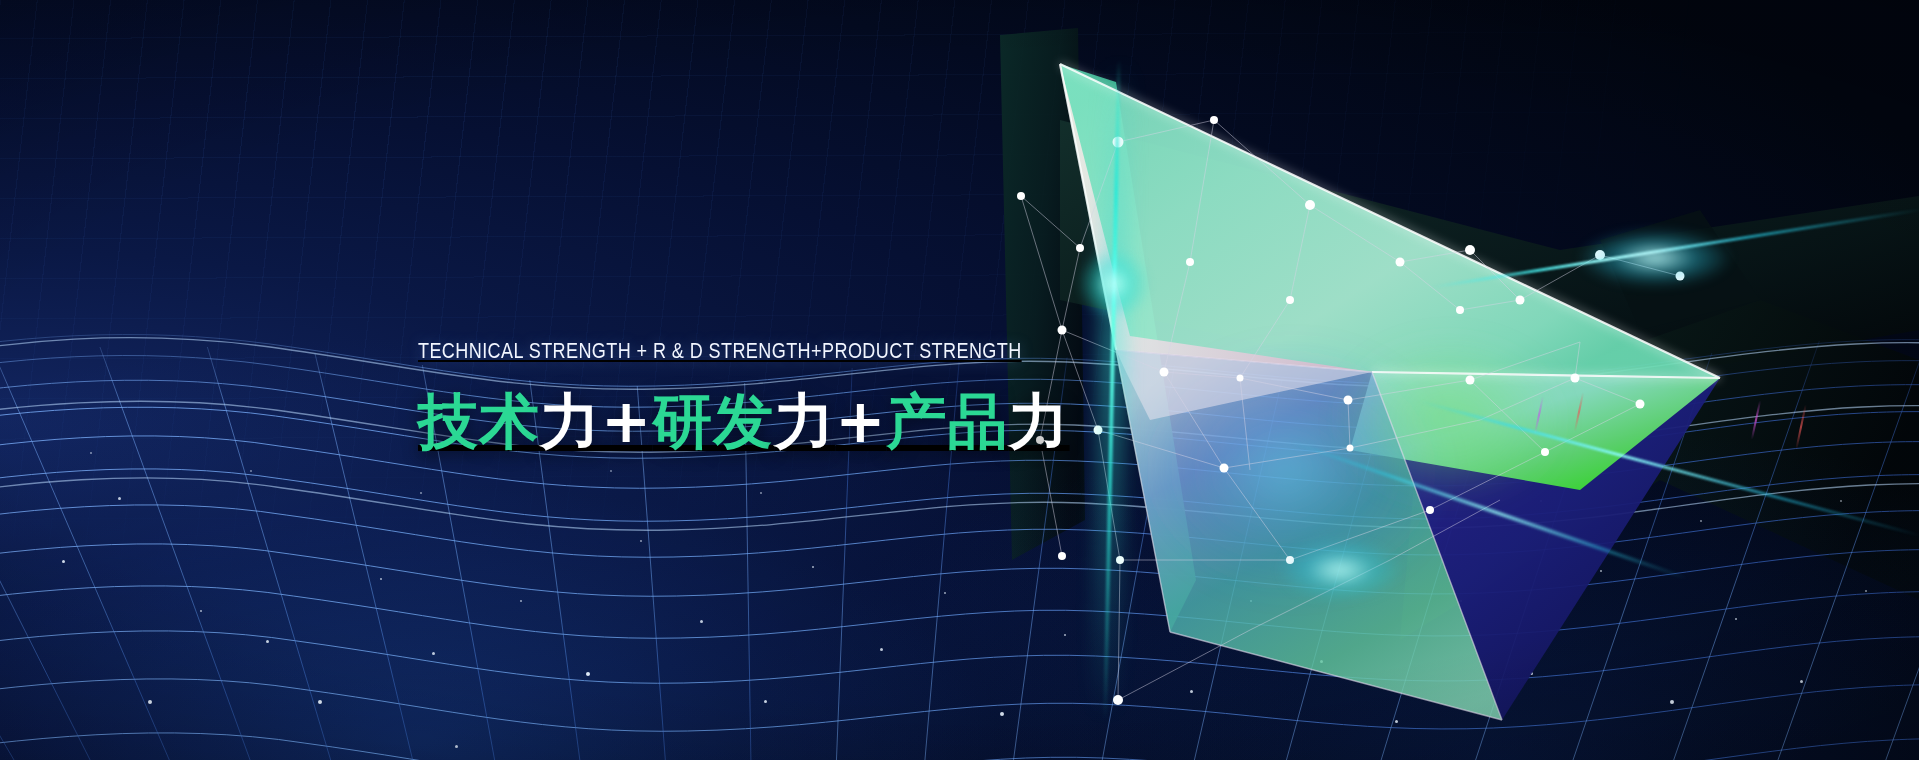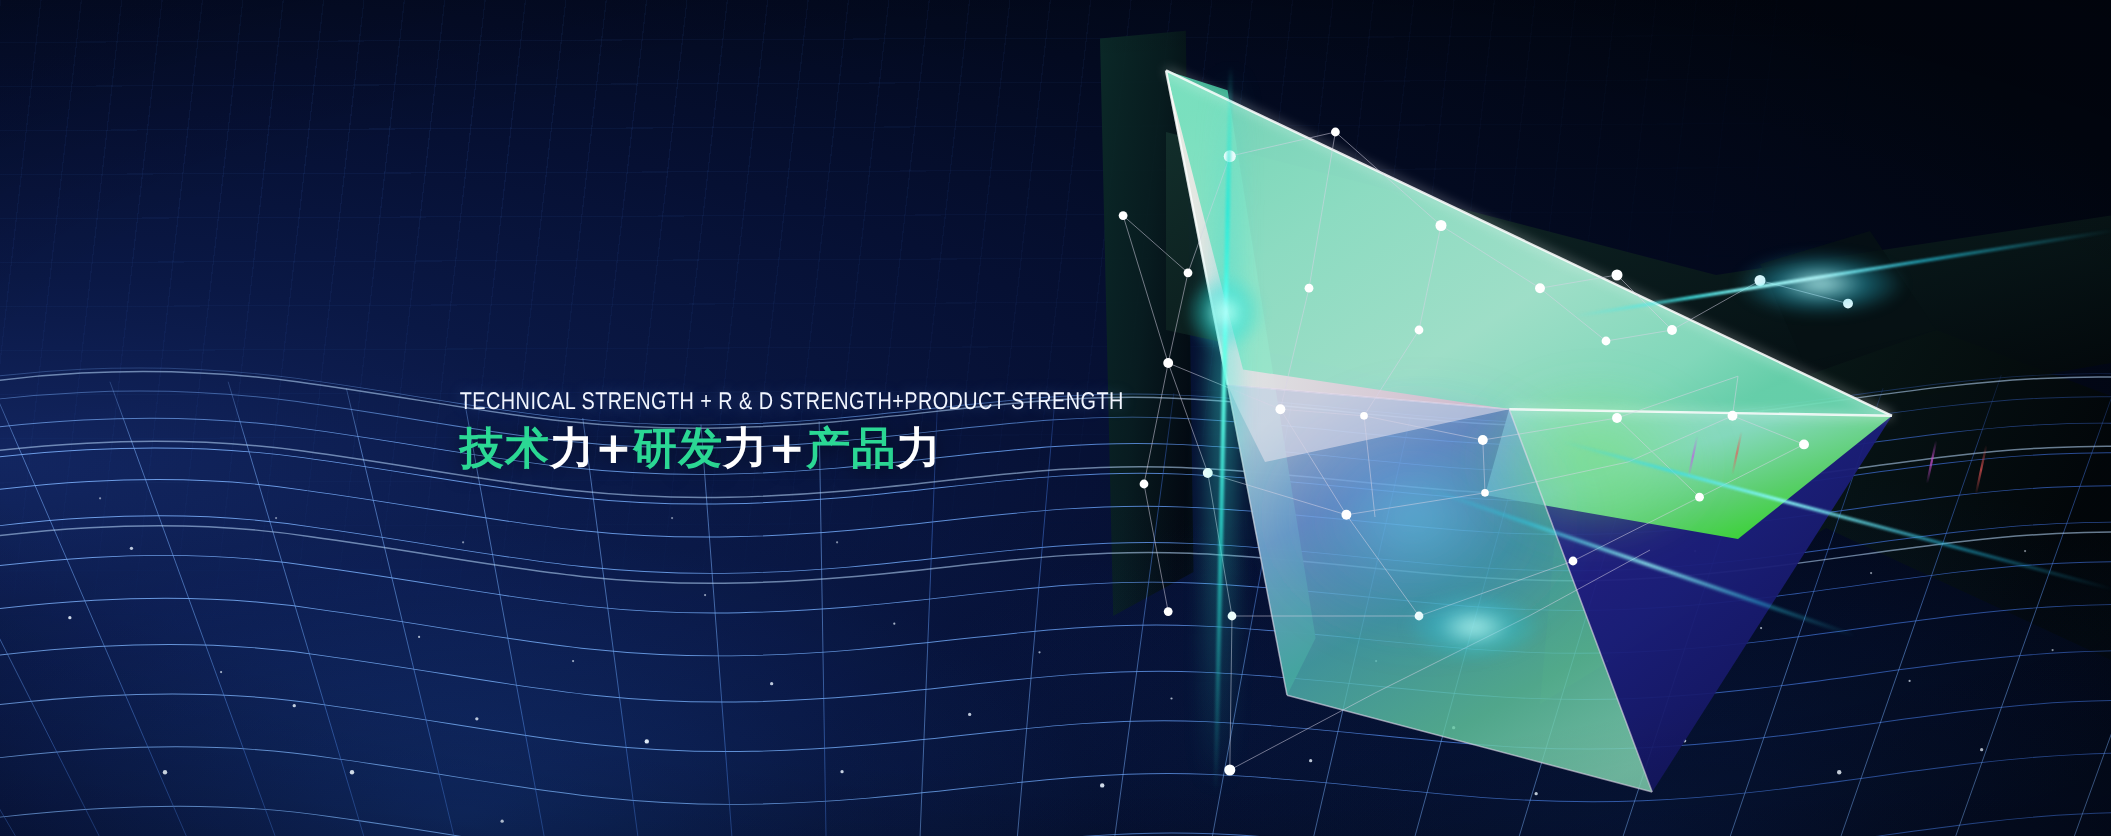--- a/index.html
+++ b/index.html
@@ -55,38 +55,39 @@
   #prism svg{width:100%;height:100%;overflow:visible;}
 
   
   .streak{position:absolute;mix-blend-mode:screen;pointer-events:none;}
   .flare{position:absolute;border-radius:50%;mix-blend-mode:screen;pointer-events:none;}
 
   
   #copy{
     position:absolute;
     left:418px;
-    top:352px;
+    top:338px;
     z-index:40;
+    text-decoration:underline;
   }
   #eyebrow{
     font-family:"Liberation Sans", sans-serif;
     font-size:22px;
     letter-spacing:.5px;
     color:#f2f6ff;
     white-space:nowrap;
     transform:scaleX(.82);
     transform-origin:left center;
     font-weight:400;
     text-shadow:0 0 14px rgba(120,170,255,.35);
   }
   #headline{
-    margin-top:8px;
+    margin-top:24px;
     font-family:"DejaVu Sans", sans-serif;
-    font-size:40px;
+    font-size:60px;
     font-weight:700;
     line-height:1.12;
     white-space:nowrap;
     letter-spacing:1px;
     text-shadow:0 2px 18px rgba(0,0,0,.55);
   }
   #headline .g{color:#2bd894;}
   #headline .w{color:#ffffff;}
 
   

